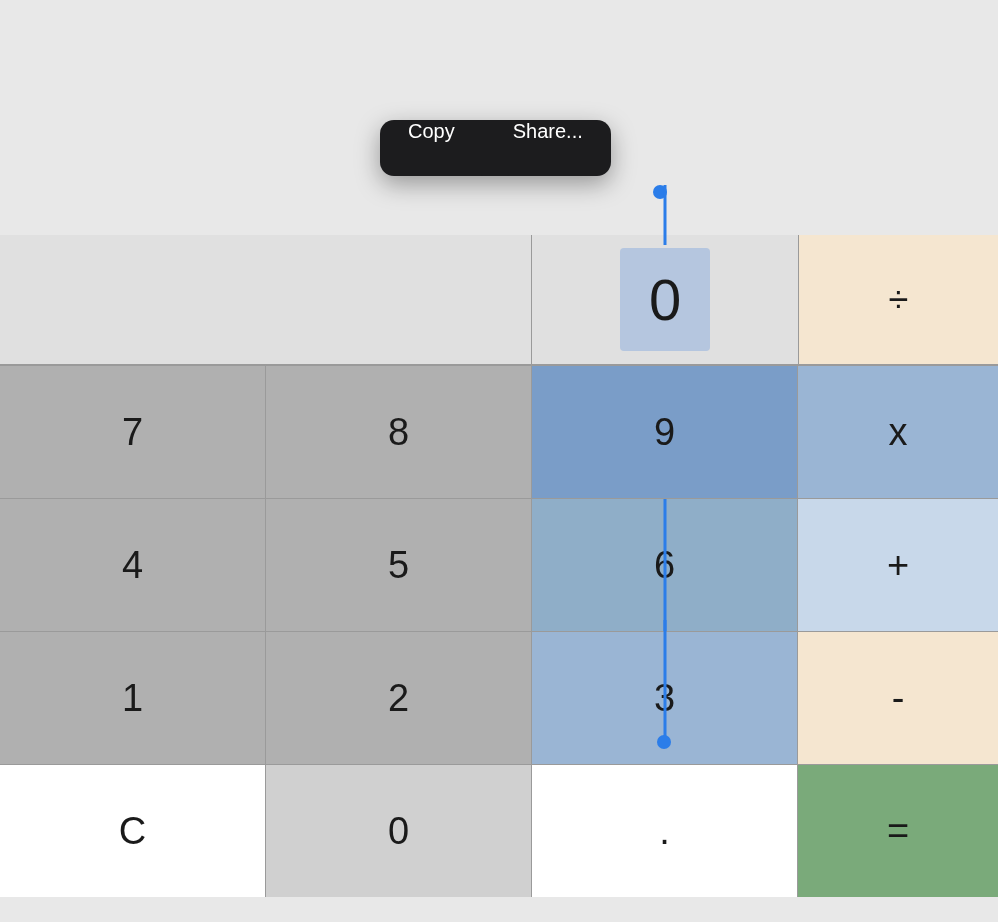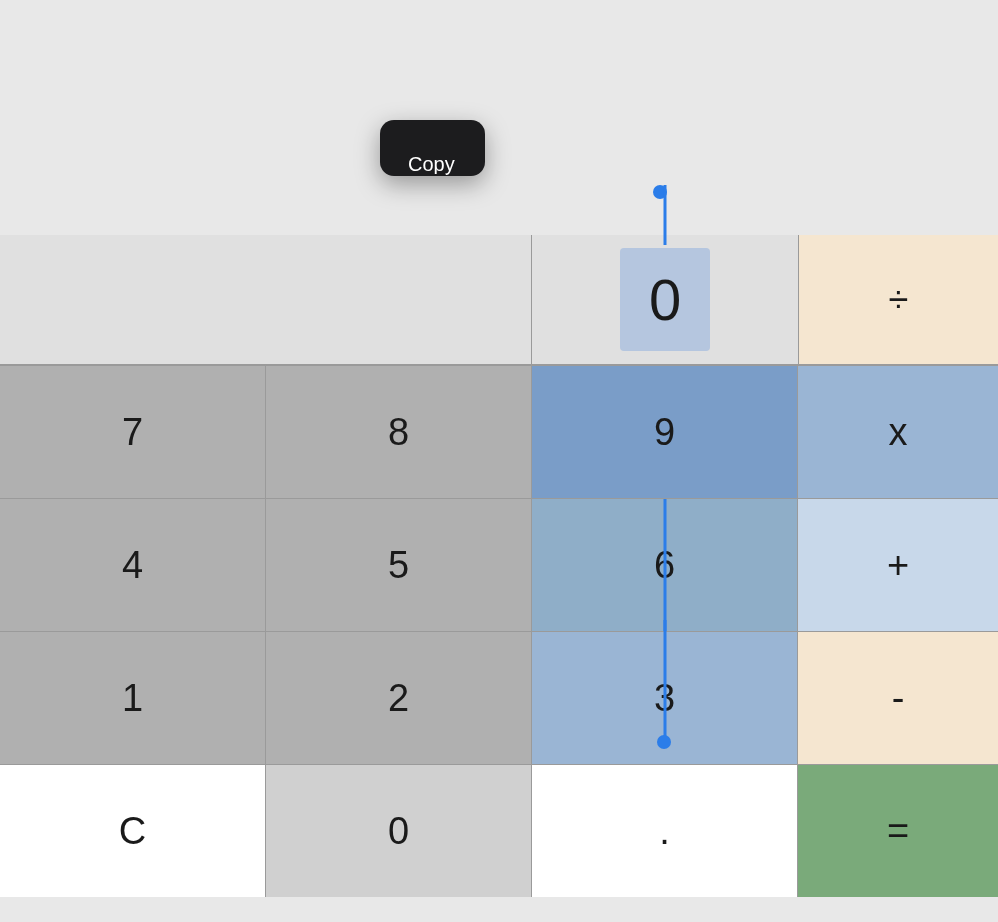--- a/index.html
+++ b/index.html
@@ -14,21 +14,21 @@
     }
 
     
     .context-menu {
       position: absolute;
       top: 120px;
       left: 380px;
       background: #1c1c1e;
       border-radius: 14px;
       display: flex;
-      align-items: flex-end;
+      align-items: flex-start;
       height: 56px;
       overflow: hidden;
       box-shadow: 0 8px 24px rgba(0,0,0,0.35);
       z-index: 100;
     }
 
     .context-menu-item {
       display: flex;
       align-items: center;
       justify-content: center;
@@ -197,20 +197,23 @@
   </style>
 </head>
 <body>
 
 <div class="context-menu">
   <div class="context-menu-item">
     <span>Copy</span>
   </div>
   <div class="context-menu-divider"></div>
   <div class="context-menu-divider"></div>
+  <div class="context-menu-item">
+    <span>Share...</span>
+  </div>
 </div>
 
 <div class="display-row" style="position: absolute; top: 235px; left: 0; width: 100%;">
   <div class="display-cell">
 
     <div style="flex: 1;"></div>
     <div style="flex: 1;"></div>
 
     <div class="display-number-wrapper" style="flex: 1; border-left: 1.5px solid #9a9a9a;">
       <div class="display-selection"></div>

